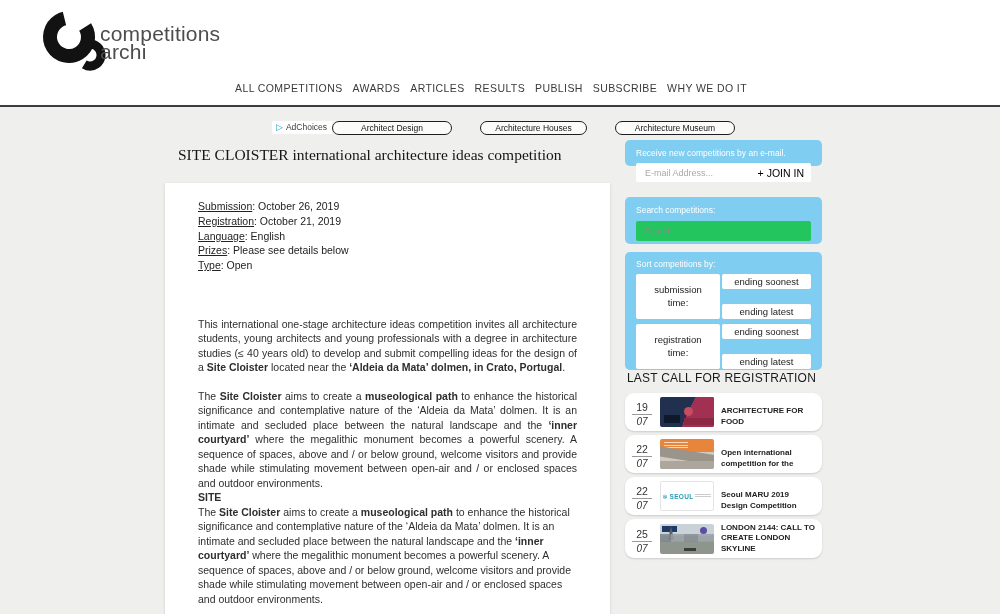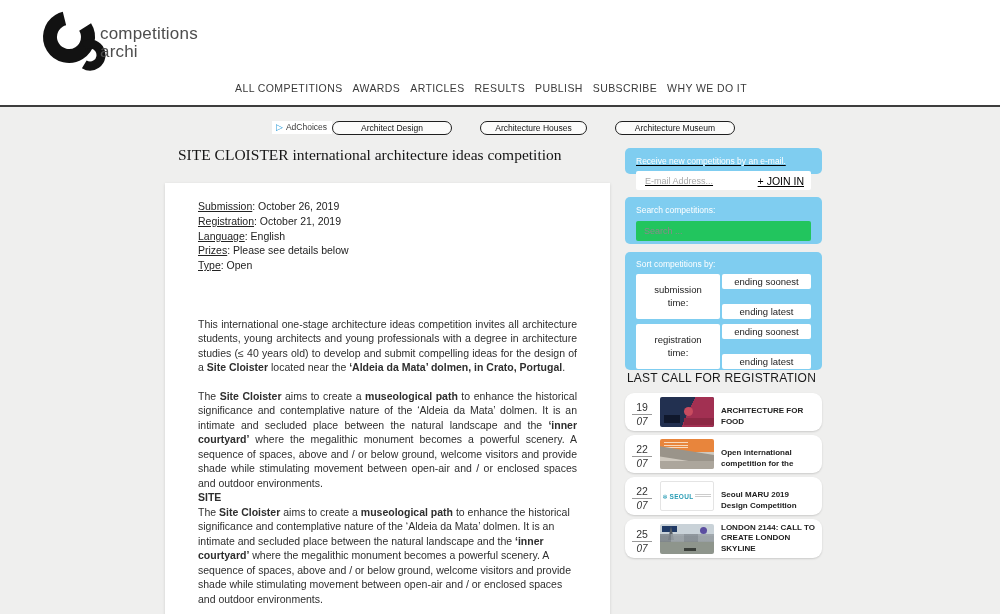--- a/index.html
+++ b/index.html
@@ -2,21 +2,21 @@
 <html><head>
 <meta charset="utf-8">
 <style>
   html,body{margin:0;padding:0;}
   body{width:1000px;height:614px;overflow:hidden;background:#efefee;font-family:"Liberation Sans",sans-serif;position:relative;}
   .page{position:absolute;inset:0;}
 
   
   .header{position:absolute;left:0;top:0;width:1000px;height:107px;background:#ffffff;border-bottom:2px solid #3d3d3d;box-sizing:border-box;}
   .logo{position:absolute;left:40px;top:8px;display:flex;align-items:center;cursor:pointer;}
-  .logo-text{margin-left:-6px;color:#4d4d4d;font-size:17px;line-height:18px;letter-spacing:.2px;}
+  .logo-text{margin-left:-6px;color:#4d4d4d;font-size:21px;line-height:18px;letter-spacing:.2px;}
   .main-nav{position:absolute;left:235px;top:82px;display:flex;gap:10px;}
   .nav-item{font-size:10.5px;color:#3a3a3a;letter-spacing:.4px;text-decoration:none;cursor:pointer;white-space:nowrap;}
 
   
   .adchip{position:absolute;left:272px;top:121px;background:#fff;padding:1px 5px 2px 4px;display:flex;align-items:center;gap:3px;cursor:pointer;}
   .adchip .tri{color:#2196d6;font-size:9px;line-height:9px;}
   .adchip .adtxt{font-size:8.5px;color:#3b3b3b;}
   .pill{position:absolute;top:121px;height:12px;line-height:12px;border:1px solid #1f1f1f;border-radius:8px;background:#fbfbfa;font-size:8.5px;color:#141414;text-align:center;cursor:pointer;text-decoration:none;display:block;}
   .pill:nth-of-type(1){left:332px;width:118px;}
   .pill:nth-of-type(2){left:480px;width:105px;}
@@ -30,21 +30,21 @@
   .article-body{margin-top:44px;}
   .art-p{margin:0;font-size:10.5px;line-height:14.5px;color:#2e2e2e;}
   .art-p.just{text-align:justify;}
   .art-p.gap{margin-top:14px;}
   .art-h{font-size:10.5px;line-height:14.5px;color:#2e2e2e;font-weight:400;}
   .art-h.b{font-weight:700;}
   .b{font-weight:700;}
 
   
   .bluebox{position:absolute;left:625px;width:197px;background:#7fcdf0;border-radius:5px;box-sizing:border-box;padding:8px 11px;}
-  .box-join{top:148px;height:26px;text-decoration:underline;}
+  .box-join{top:140px;height:26px;}
   .box-search{top:197px;height:47px;}
   .box-sort{top:252px;height:118px;padding:7px 11px;}
   .box-heading{color:#fff;font-size:8.5px;margin-bottom:5px;}
   .join-row{height:19px;background:#fff;border-radius:2px;display:flex;align-items:center;justify-content:space-between;padding:0 7px;}
   .join-input{border:none;outline:none;font-size:9px;color:#444;width:95px;font-family:"Liberation Sans",sans-serif;}
   .join-input::placeholder{color:#a9a9a9;}
   .join-btn{font-size:10.5px;color:#000;cursor:pointer;white-space:nowrap;}
   .search-input{width:100%;box-sizing:border-box;height:20px;background:#22c55e;border:none;outline:none;border-radius:2px;font-size:9px;color:#444;padding:0 8px;font-family:"Liberation Sans",sans-serif;}
   .search-input::placeholder{color:#8a8a8a;}
   .sort-group{display:grid;grid-template-columns:84px 1fr;gap:2px;margin-bottom:5px;}

